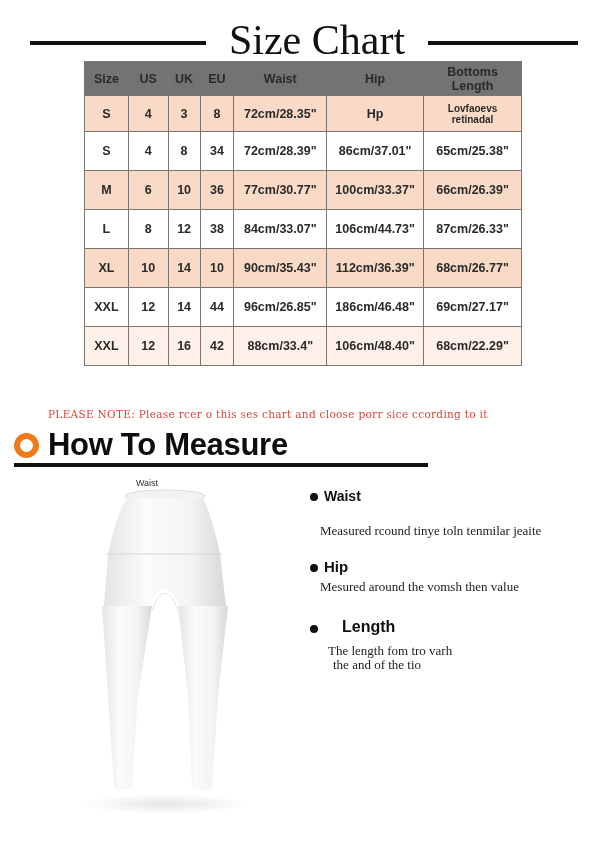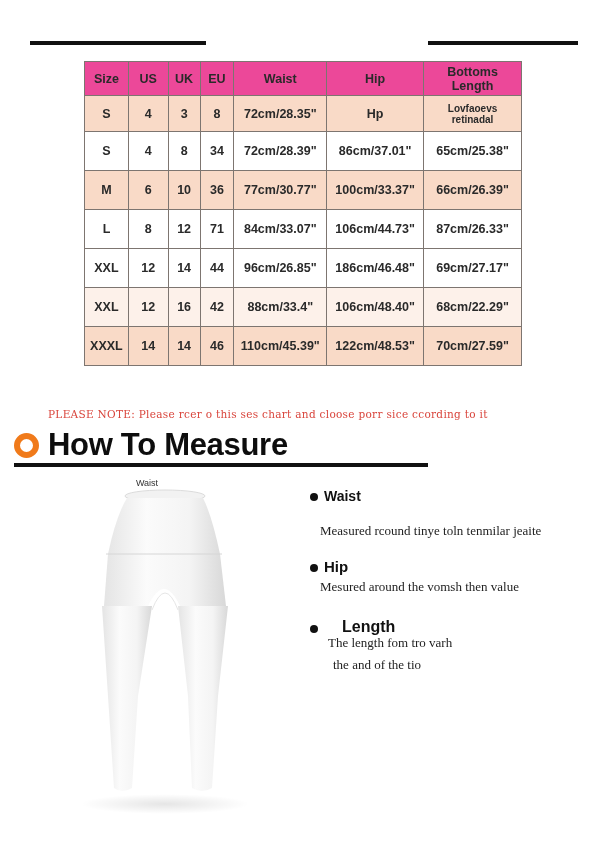--- a/index.html
+++ b/index.html
@@ -15,21 +15,21 @@
       position: absolute; left: 212px; top: -2px; width: 210px; text-align: center;
       font-family: "Liberation Serif", serif; font-size: 42px; color: #111; line-height: 48px;
     }
     table.size-table {
       position: absolute; left: 84px; top: 61px; width: 438px;
       border-collapse: collapse; font-size: 12.5px; font-weight: bold; color: #2a2a2a;
     }
     .size-table td, .size-table th {
       border: 1px solid #7d7570; text-align: center; padding: 0; font-weight: bold;
     }
-    .size-table th { height: 33px; background: #ec4899; font-size: 12.5px; line-height: 14px; }
+    .size-table th { height: 33px; background: #737373; font-size: 12.5px; line-height: 14px; }
     .size-table tr.peach td { background: #f9dac7; }
     .size-table tr.white td { background: #ffffff; }
     .size-table tr.fade td { background: #fdf1ea; }
     .size-table td { height: 38px; }
     .size-table tr.first td { height: 35px; }
     .size-table td.small { font-size: 10px; line-height: 11px; }
     .note {
       position: absolute; left: 48px; top: 408px; font-family: "DejaVu Serif", serif;
       font-size: 10.5px; color: #d9453c; letter-spacing: 0.3px; white-space: nowrap; text-align: center;
     }
@@ -60,20 +60,21 @@
     .m-desc {
       position: absolute; left: 10px; font-family: "Liberation Serif", serif; font-size: 13px;
       color: #222; white-space: nowrap; line-height: 18px;
     }
   </style>
 </head>
 <body>
 
 <div class="title-row">
   <div class="title-line left"></div>
+  <div class="title-text">Size Chart</div>
   <div class="title-line right"></div>
 </div>
 
 <table class="size-table">
   <colgroup>
     <col style="width:44px">
       <col style="width:40px">
       <col style="width:32px">
       <col style="width:34px">
     <col style="width:93px">
@@ -116,51 +117,51 @@
       <td>10</td>
       <td>36</td>
       <td>77cm/30.77"</td>
       <td>100cm/33.37"</td>
       <td>66cm/26.39"</td>
     </tr>
     <tr class="white">
       <td>L</td>
       <td>8</td>
       <td>12</td>
-      <td>71</td>
+      <td>38</td>
       <td>84cm/33.07"</td>
       <td>106cm/44.73"</td>
       <td>87cm/26.33"</td>
+    </tr>
+    <tr class="peach">
+      <td>XL</td>
+      <td>10</td>
+      <td>14</td>
+      <td>10</td>
+      <td>90cm/35.43"</td>
+      <td>112cm/36.39"</td>
+      <td>68cm/26.77"</td>
     </tr>
     <tr class="white">
       <td>XXL</td>
       <td>12</td>
       <td>14</td>
       <td>44</td>
       <td>96cm/26.85"</td>
       <td>186cm/46.48"</td>
       <td>69cm/27.17"</td>
     </tr>
     <tr class="fade">
       <td>XXL</td>
       <td>12</td>
       <td>16</td>
       <td>42</td>
       <td>88cm/33.4"</td>
       <td>106cm/48.40"</td>
       <td>68cm/22.29"</td>
-    </tr>
-    <tr class="peach">
-      <td>XXXL</td>
-      <td>14</td>
-      <td>14</td>
-      <td>46</td>
-      <td>110cm/45.39"</td>
-      <td>122cm/48.53"</td>
-      <td>70cm/27.59"</td>
     </tr>
   </tbody>
 </table>
 
 <div class="note">PLEASE NOTE: Please rcer o this ses chart and cloose porr sice ccording to it</div>
 
 <div class="htm-row">
   <div class="htm-icon"></div>
   <div class="htm-title">How To Measure</div>
 </div>
@@ -204,16 +205,16 @@
     <div class="m-desc" style="top:34px;">Measured rcound tinye toln tenmilar jeaite</div>
   </div>
   <div class="m-item" style="top:70px;">
     <div class="m-bullet" style="top:6px;"></div>
     <div class="m-head" style="top:0; font-size:15px;">Hip</div>
     <div class="m-desc" style="top:20px;">Mesured around the vomsh then value</div>
   </div>
   <div class="m-item" style="top:130px;">
     <div class="m-bullet" style="top:7px;"></div>
     <div class="m-head" style="top:0; font-size:16px;margin-left:18px;">Length</div>
-    <div class="m-desc" style="top:16px; left:18px;">The length fom tro varh</div>
+    <div class="m-desc" style="top:24px; left:18px;">The length fom tro varh</div>
     <div class="m-desc" style="top:38px; left:23px;">the and of the tio</div>
   </div>
 </div>
 
 </body></html>

